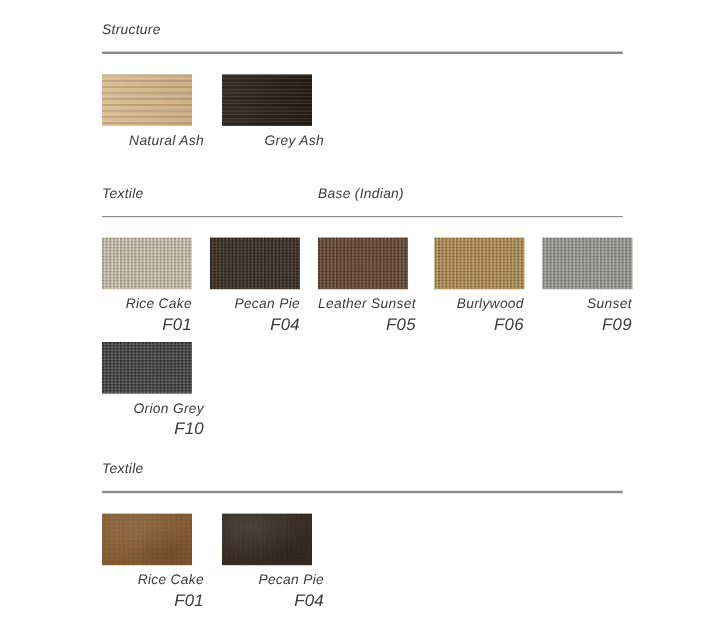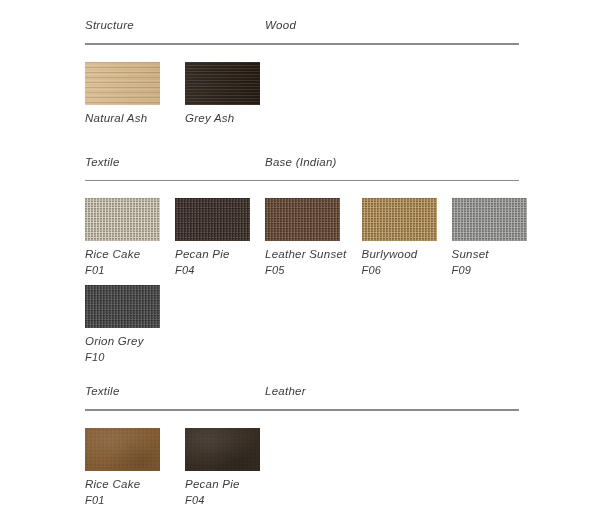--- a/index.html
+++ b/index.html
@@ -31,21 +31,21 @@
     margin-top: 11px;
     height: 1.5px;
     background: #8b8b8b;
   }
   .swatch-row {
     display: flex;
     gap: 15px;
     margin-top: 17px;
   }
   .swatch-row + .swatch-row { margin-top: 7px; }
-  .swatch-cell { width: 85px; }
+  .swatch-cell { width: 85px; text-align: right; }
   .tile {
     width: 75px;
     height: 43px;
     background-color: var(--base, #ccc);
     cursor: pointer;
   }
   .texture-wood {
     background-image:
       repeating-linear-gradient(180deg, rgba(0,0,0,0.12) 0 1px, rgba(0,0,0,0) 1px 5px),
       repeating-linear-gradient(180deg, rgba(255,255,255,0.10) 0 1px, rgba(0,0,0,0) 1px 3px),
@@ -65,34 +65,33 @@
     background-size: 100% 100%, 100% 100%, 4px 3.5px;
   }
   .swatch-name {
     margin-top: 5px;
     font-size: 11.5px;
     line-height: 16px;
     letter-spacing: 0.25px;
     white-space: nowrap;
   }
   .swatch-code {
-    font-size: 11px;
+    font-size: 14px;
     line-height: 16px;
     letter-spacing: 0.25px;
   }
 </style>
 </head>
 <body>
 
 <div class="page">
   <div>
   <div class="section">
     <div class="section-headers">
       <div>Structure</div>
-      <div>Wood</div>
     </div>
     <div class="divider"></div>
     <div>
           <div class="swatch-row">
   <div class="swatch-cell">
     <div class="tile texture-wood" title="Natural Ash" style="--base: #d9b98b;"></div>
     <div class="swatch-name">Natural Ash</div>
     <div class="swatch-code"></div>
   </div>
 
@@ -149,21 +148,20 @@
     <div class="swatch-name">Orion Grey</div>
     <div class="swatch-code">F10</div>
   </div>
 </div>
         </div>
   </div>
 
   <div class="section">
     <div class="section-headers">
       <div>Textile</div>
-      <div>Leather</div>
     </div>
     <div class="divider"></div>
     <div>
           <div class="swatch-row">
   <div class="swatch-cell">
     <div class="tile texture-leather" title="Rice Cake" style="--base: #855d33;"></div>
     <div class="swatch-name">Rice Cake</div>
     <div class="swatch-code">F01</div>
   </div>
 

